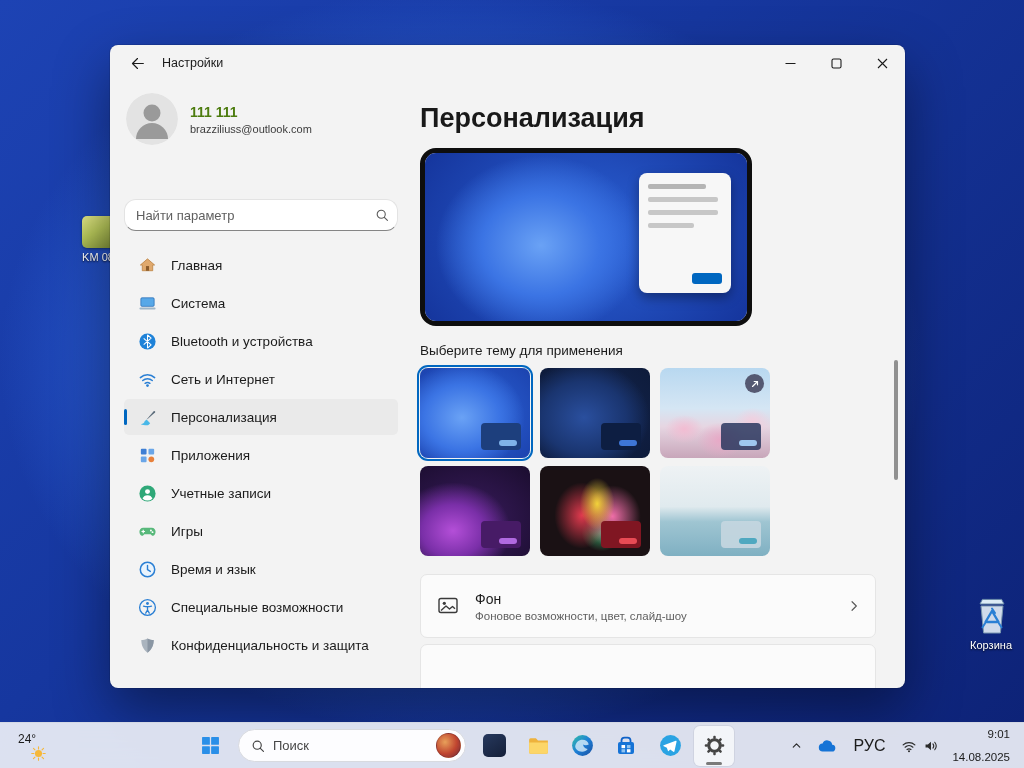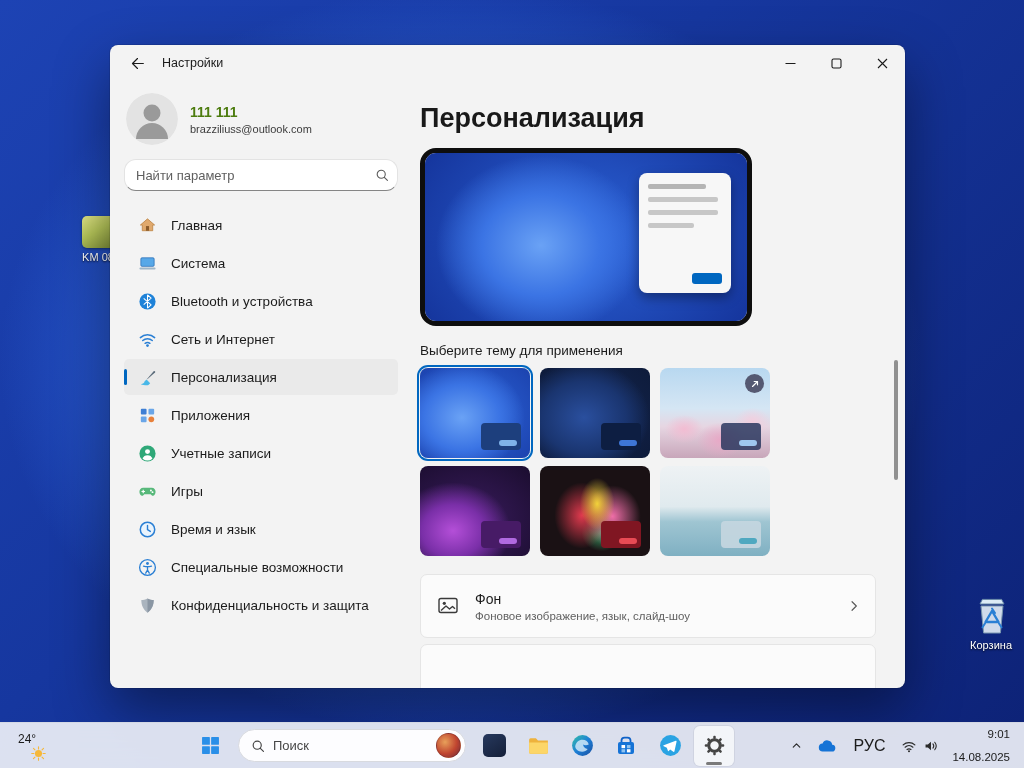--- a/index.html
+++ b/index.html
@@ -41,21 +41,21 @@
   .win-body { display: flex; height: 607px; }
 
   
   .sidebar { width: 302px; flex: none; padding: 4px 14px 0; }
   .account { display: flex; align-items: center; gap: 12px; padding: 8px 2px 14px; }
   .avatar { width: 52px; height: 52px; border-radius: 50%; overflow: hidden; flex: none; }
   .acc-name { font-size: 14px; font-weight: 700; color: #4d7c0f; }
   .acc-email { font-size: 11px; color: #3c3c3c; margin-top: 3px; }
   .searchbox { height: 32px; background: #fff; border: 1px solid #e3e3e3;
     border-bottom: 1px solid #858585; border-radius: 12px; display: flex;
-    align-items: center; padding: 0 8px 0 11px; }
+    align-items: center; padding: 0 8px 0 11px; margin-top: 40px; }
   .searchbox input { flex: 1; border: none; outline: none; background: transparent;
     font-size: 13px; color: #1b1b1b; font-family: inherit; }
   .searchbox input::placeholder { color: #5f5f5f; }
   .nav { margin-top: 16px; display: flex; flex-direction: column; gap: 2px; }
   .nav-item { position: relative; height: 36px; display: flex; align-items: center;
     gap: 14px; padding-left: 14px; border-radius: 5px; font-size: 13.5px;
     color: #1b1b1b; cursor: pointer; }
   .nav-item.selected { background: #eaeaea; }
   .nav-item.selected::before { content: ""; position: absolute; left: 0; top: 10px;
     width: 3px; height: 16px; border-radius: 2px; background: var(--accent); }
@@ -423,21 +423,21 @@
       </div>
 
       <div class="card">
         <svg width="22" height="22" viewBox="0 0 22 22">
           <rect x="2" y="3.5" width="18" height="14" rx="2" fill="none" stroke="#3a3a3a" stroke-width="1.4"></rect>
           <circle cx="7.3" cy="8.3" r="1.6" fill="#3a3a3a"></circle>
           <path d="M4 15.5 9 11l3.5 3 3-2.5 2.5 2.2" fill="none" stroke="#3a3a3a" stroke-width="1.4" stroke-linejoin="round"></path>
         </svg>
         <div>
           <div class="card-title">Фон</div>
-          <div class="card-sub">Фоновое изображение, язык, слайд-шоу</div>
+          <div class="card-sub">Фоновое возможности, цвет, слайд-шоу</div>
         </div>
         <svg class="chev" width="14" height="14" viewBox="0 0 18 18">
           <path d="M6.5 3.5 12 9l-5.5 5.5" fill="none" stroke="#5a5a5a" stroke-width="1.5" stroke-linecap="round" stroke-linejoin="round"></path>
         </svg>
       </div>
 
       <div class="card partial"></div>
     </div>
   </div>
 

